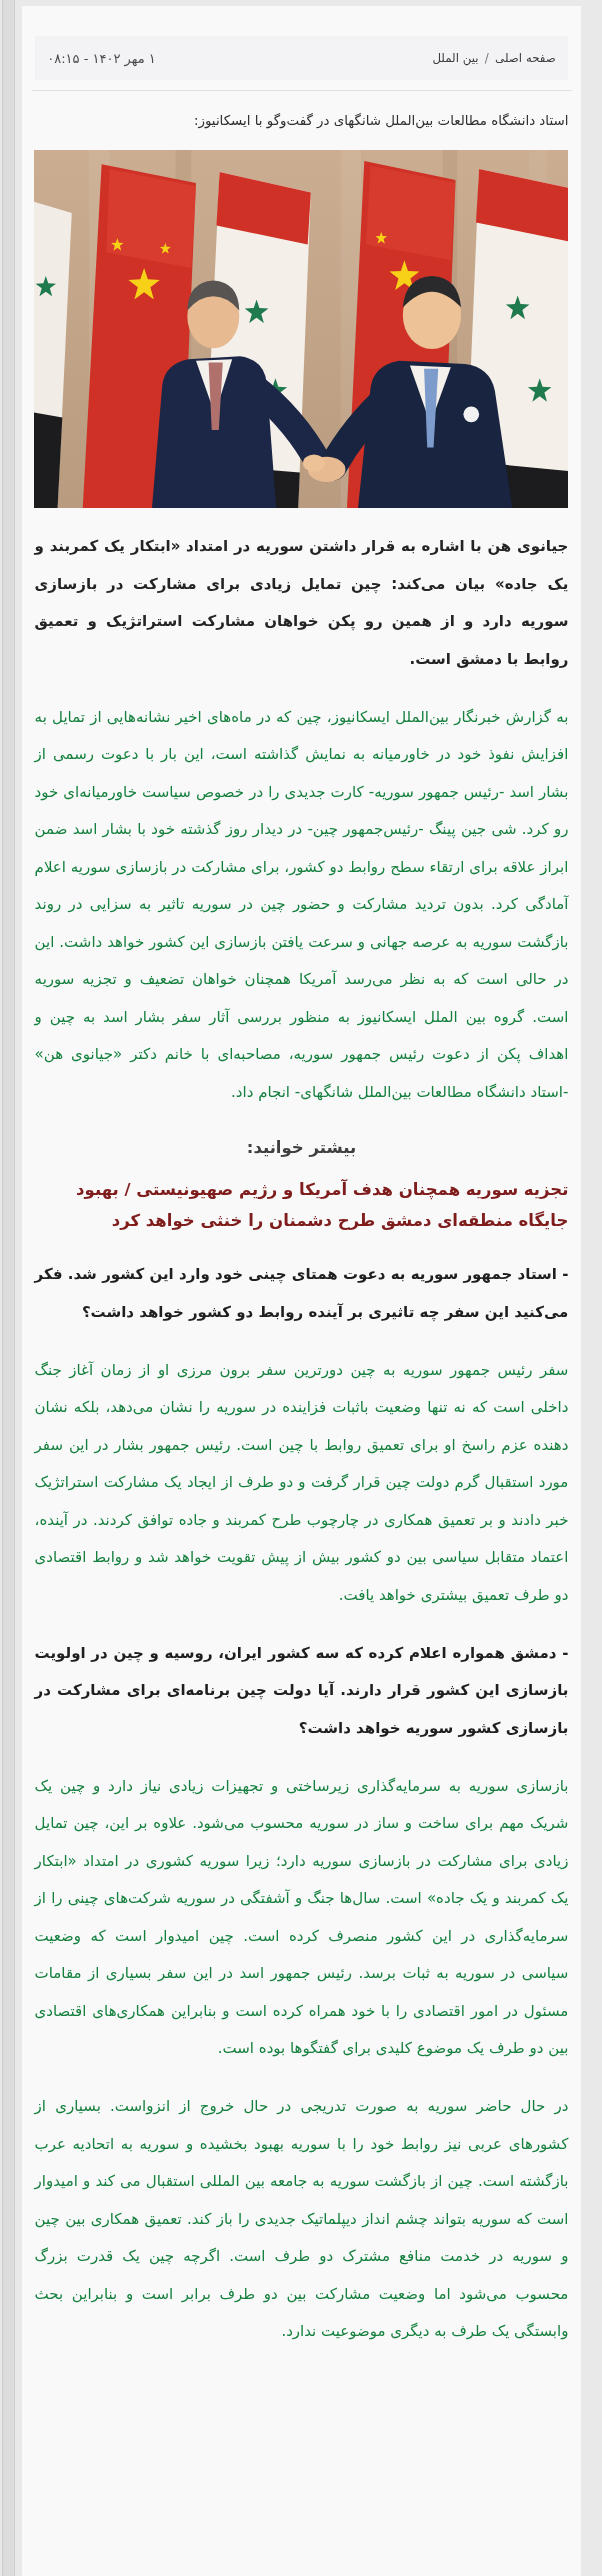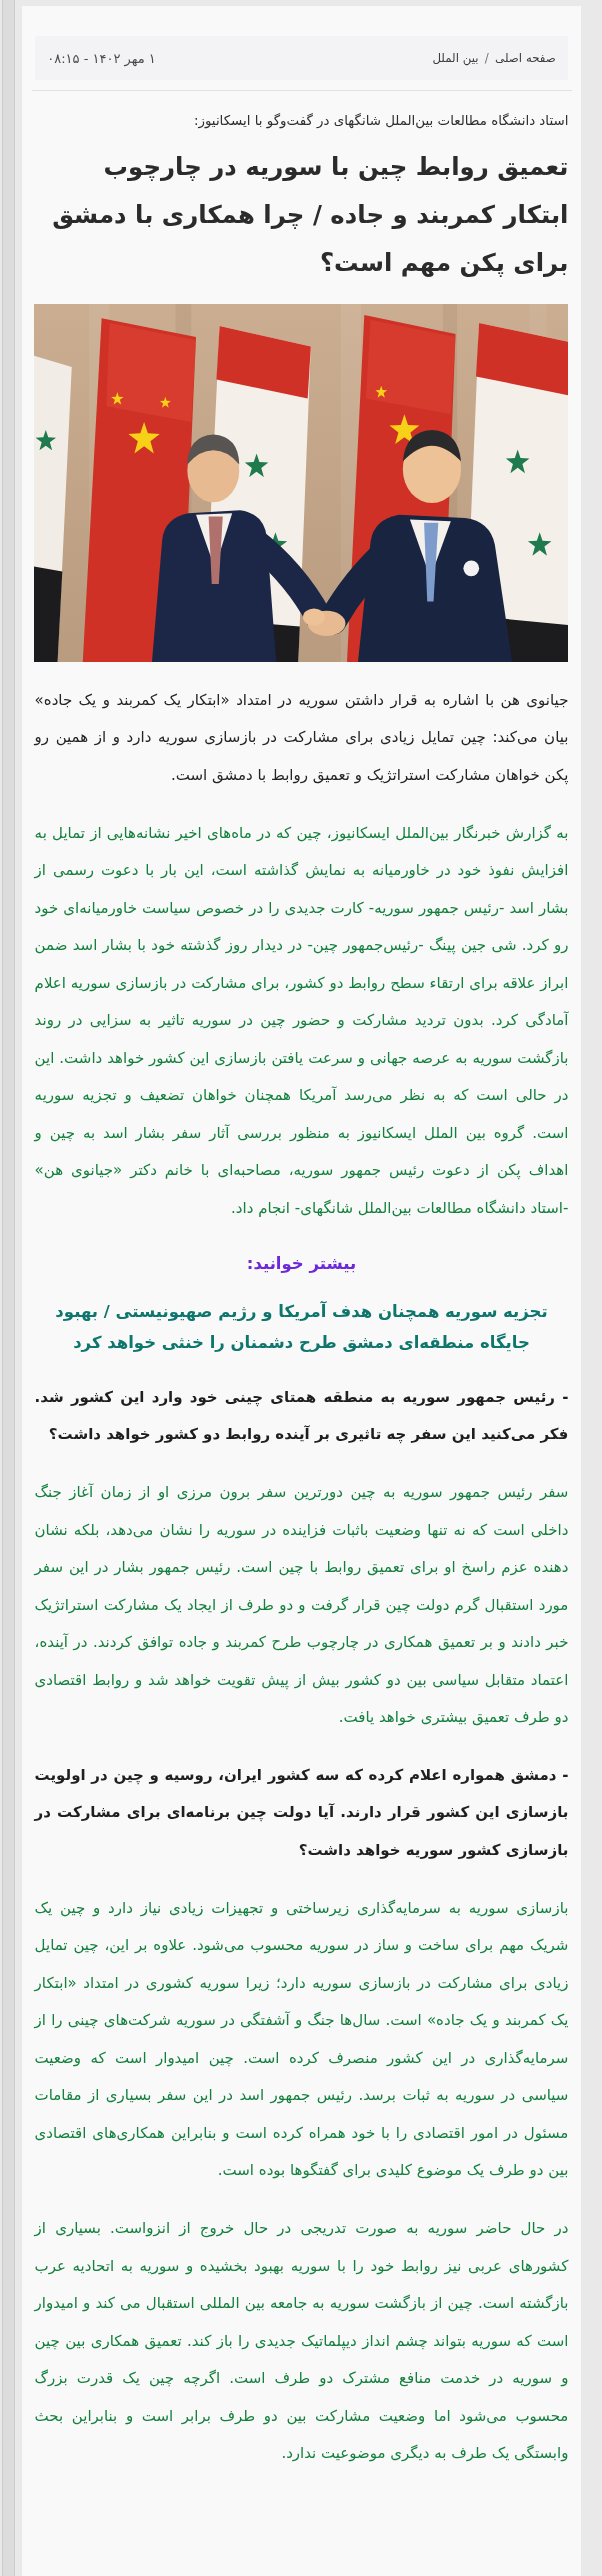--- a/index.html
+++ b/index.html
@@ -15,25 +15,25 @@
   .crumbs { display:flex; align-items:center; gap:6.3px; font-size:11.8px; color:#3c3c3c; }
   .crumbs a { color:#3c3c3c; text-decoration:none; cursor:pointer; }
   .crumbs .sep { color:#777; }
   .date { font-size:13px; color:#4a4a4a; direction:rtl; }
   hr.rule { border:none; border-top:0.8px solid #e2e2e4; margin:9.4px -3.1px 0 -3.1px; }
   .kicker { margin-top:19px; font-size:13.4px; font-weight:400; color:#2e2e2e; line-height:1.7; }
   h1.title { margin-top:11px; font-size:24.4px; font-weight:700; color:#2b2b2b; line-height:1.95; }
   figure.photo { margin:17.3px 0 4.7px 0; width:534px; height:358px; background:#c3a586; }
   figure.photo svg { display:block; width:100%; height:100%; }
   p.para { font-size:15px; line-height:2.5; text-align:justify; color:#15803d; margin-top:20.4px; }
-  p.lead { font-weight:400; color:#242424; }
+  p.lead { font-weight:700; color:#242424; }
   p.qq { font-weight:700; color:#1f1f1f; }
-  .read-more { margin-top:27px; text-align:center; font-size:16.5px; font-weight:700; color:#6d28d9; }
-  .related { display:block; margin-top:24px; text-align:center; font-size:16.5px; font-weight:700;
-      color:#0f766e; line-height:1.85; text-decoration:none; cursor:pointer; }
+  .read-more { margin-top:27px; text-align:center; font-size:16.5px; font-weight:700; color:#404040; }
+  .related { display:block; margin-top:18px; text-align:right; font-size:16.5px; font-weight:700;
+      color:#7f1d1d; line-height:1.85; text-decoration:none; cursor:pointer; }
   .intro { font-weight:700; color:#1f1f1f; }
 </style>
 </head>
 <body>
 
 <div class="page">
   <div class="scrollbar-strip"></div>
 
   <main class="card">
 
@@ -43,21 +43,20 @@
         <span class="sep">/</span>
         <a>بین الملل</a>
       </nav>
       <span class="date">۱ مهر ۱۴۰۲ - ۰۸:۱۵</span>
     </div>
 
     <hr class="rule">
 
     <p class="kicker">استاد دانشگاه مطالعات بین‌الملل شانگهای در گفت‌وگو با ایسکانیوز:</p>
 
-    <h1 class="title">تعمیق روابط چین با سوریه در چارچوب ابتکار کمربند و جاده / چرا همکاری با دمشق برای پکن مهم است؟</h1>
 
     <figure class="photo">
       <svg viewBox="0 0 679 455" preserveAspectRatio="none">
         <defs>
           <linearGradient id="curtain" x1="0" y1="0" x2="0" y2="1">
             <stop offset="0" stop-color="#cbae91"></stop>
               <stop offset="1" stop-color="#b99b7f"></stop>
           </linearGradient>
           <symbol id="star" viewBox="0 0 10 10">
             <polygon points="5,0 6.2,3.6 10,3.8 7,6.1 8.1,10 5,7.7 1.9,10 3,6.1 0,3.8 3.8,3.6"></polygon>
@@ -119,21 +118,21 @@
 
     <p class="para lead">جیانوی هن با اشاره به قرار داشتن سوریه در امتداد «ابتکار یک کمربند و یک جاده» بیان می‌کند: چین تمایل زیادی برای مشارکت در بازسازی سوریه دارد و از همین رو پکن خواهان مشارکت استراتژیک و تعمیق روابط با دمشق است.</p>
 
     <p class="para">به گزارش خبرنگار بین‌الملل ایسکانیوز، چین که در ماه‌های اخیر نشانه‌هایی از تمایل به افزایش نفوذ خود در خاورمیانه به نمایش گذاشته است، این بار با دعوت رسمی از بشار اسد -رئیس جمهور سوریه- کارت جدیدی را در خصوص سیاست خاورمیانه‌ای خود رو کرد. شی جین پینگ -رئیس‌جمهور چین- در دیدار روز گذشته خود با بشار اسد ضمن ابراز علاقه برای ارتقاء سطح روابط دو کشور، برای مشارکت در بازسازی سوریه اعلام آمادگی کرد. بدون تردید مشارکت و حضور چین در سوریه تاثیر به سزایی در روند بازگشت سوریه به عرصه جهانی و سرعت یافتن بازسازی این کشور خواهد داشت. این در حالی است که به نظر می‌رسد آمریکا همچنان خواهان تضعیف و تجزیه سوریه است. گروه بین الملل ایسکانیوز به منظور بررسی آثار سفر بشار اسد به چین و اهداف پکن از دعوت رئیس جمهور سوریه، مصاحبه‌ای با خانم دکتر «جیانوی هن» -استاد دانشگاه مطالعات بین‌الملل شانگهای- انجام داد.</p>
 
     <p class="read-more">بیشتر خوانید:</p>
 
     <a class="related">تجزیه سوریه همچنان هدف آمریکا و رژیم صهیونیستی / بهبود جایگاه منطقه‌ای دمشق طرح دشمنان را خنثی خواهد کرد</a>
 
 
-    <p class="para qq">- رئیس جمهور سوریه به منطقه همتای چینی خود وارد این کشور شد. فکر می‌کنید این سفر چه تاثیری بر آینده روابط دو کشور خواهد داشت؟</p>
+    <p class="para qq">- استاد جمهور سوریه به دعوت همتای چینی خود وارد این کشور شد. فکر می‌کنید این سفر چه تاثیری بر آینده روابط دو کشور خواهد داشت؟</p>
     <p class="para">سفر رئیس جمهور سوریه به چین دورترین سفر برون مرزی او از زمان آغاز جنگ داخلی است که نه تنها وضعیت باثبات فزاینده در سوریه را نشان می‌دهد، بلکه نشان دهنده عزم راسخ او برای تعمیق روابط با چین است. رئیس جمهور بشار در این سفر مورد استقبال گرم دولت چین قرار گرفت و دو طرف از ایجاد یک مشارکت استراتژیک خبر دادند و بر تعمیق همکاری در چارچوب طرح کمربند و جاده توافق کردند. در آینده، اعتماد متقابل سیاسی بین دو کشور بیش از پیش تقویت خواهد شد و روابط اقتصادی دو طرف تعمیق بیشتری خواهد یافت.</p>
 
     <p class="para qq">- دمشق همواره اعلام کرده که سه کشور ایران، روسیه و چین در اولویت بازسازی این کشور قرار دارند. آیا دولت چین برنامه‌ای برای مشارکت در بازسازی کشور سوریه خواهد داشت؟</p>
     <p class="para">بازسازی سوریه به سرمایه‌گذاری زیرساختی و تجهیزات زیادی نیاز دارد و چین یک شریک مهم برای ساخت و ساز در سوریه محسوب می‌شود. علاوه بر این، چین تمایل زیادی برای مشارکت در بازسازی سوریه دارد؛ زیرا سوریه کشوری در امتداد «ابتکار یک کمربند و یک جاده» است. سال‌ها جنگ و آشفتگی در سوریه شرکت‌های چینی را از سرمایه‌گذاری در این کشور منصرف کرده است. چین امیدوار است که وضعیت سیاسی در سوریه به ثبات برسد. رئیس جمهور اسد در این سفر بسیاری از مقامات مسئول در امور اقتصادی را با خود همراه کرده است و بنابراین همکاری‌های اقتصادی بین دو طرف یک موضوع کلیدی برای گفتگوها بوده است.</p>
 
     <p class="para">در حال حاضر سوریه به صورت تدریجی در حال خروج از انزواست. بسیاری از کشورهای عربی نیز روابط خود را با سوریه بهبود بخشیده و سوریه به اتحادیه عرب بازگشته است. چین از بازگشت سوریه به جامعه بین المللی استقبال می کند و امیدوار است که سوریه بتواند چشم انداز دیپلماتیک جدیدی را باز کند. تعمیق همکاری بین چین و سوریه در خدمت منافع مشترک دو طرف است. اگرچه چین یک قدرت بزرگ محسوب می‌شود اما وضعیت مشارکت بین دو طرف برابر است و بنابراین بحث وابستگی یک طرف به دیگری موضوعیت ندارد.</p>
 
   </main>
 </div>
 

